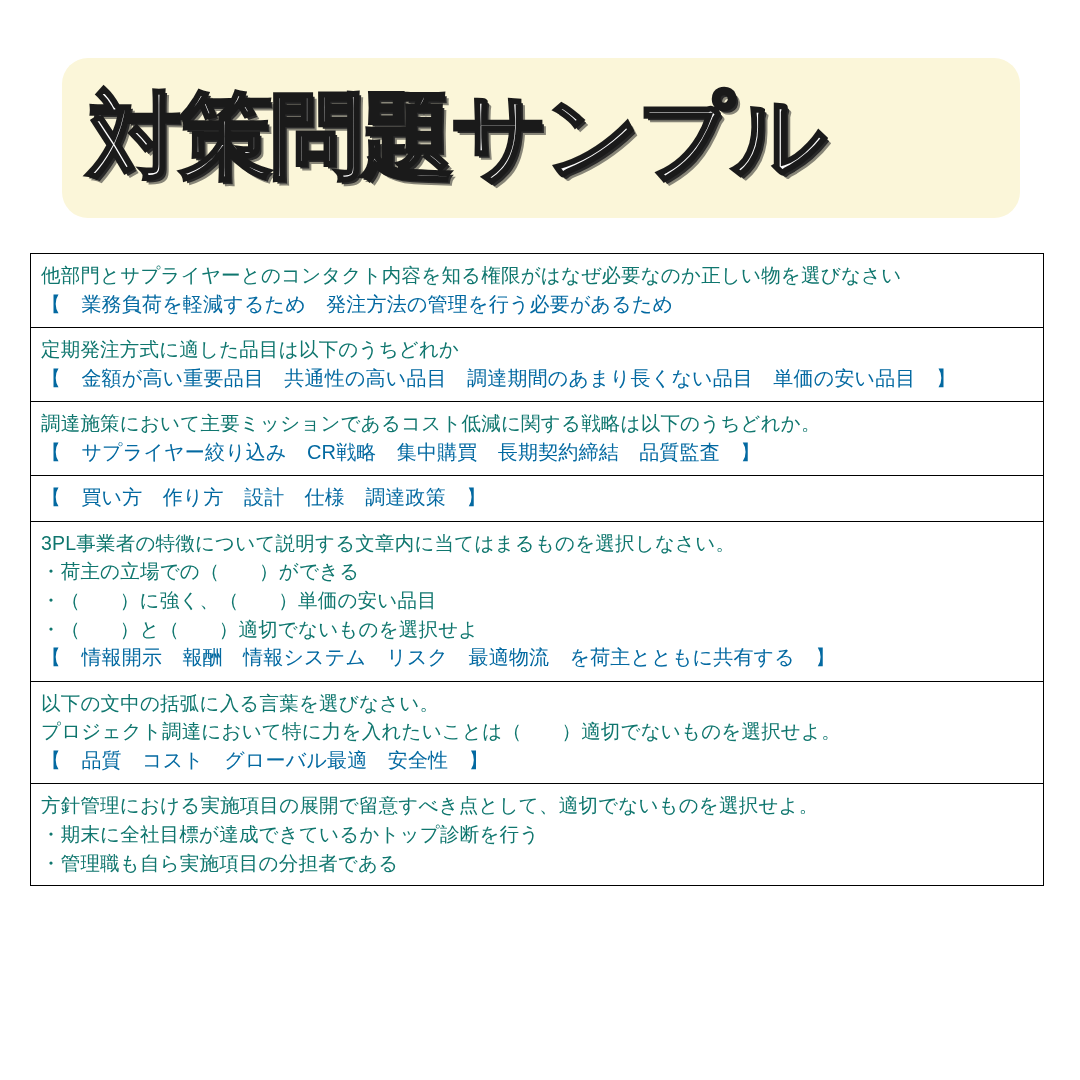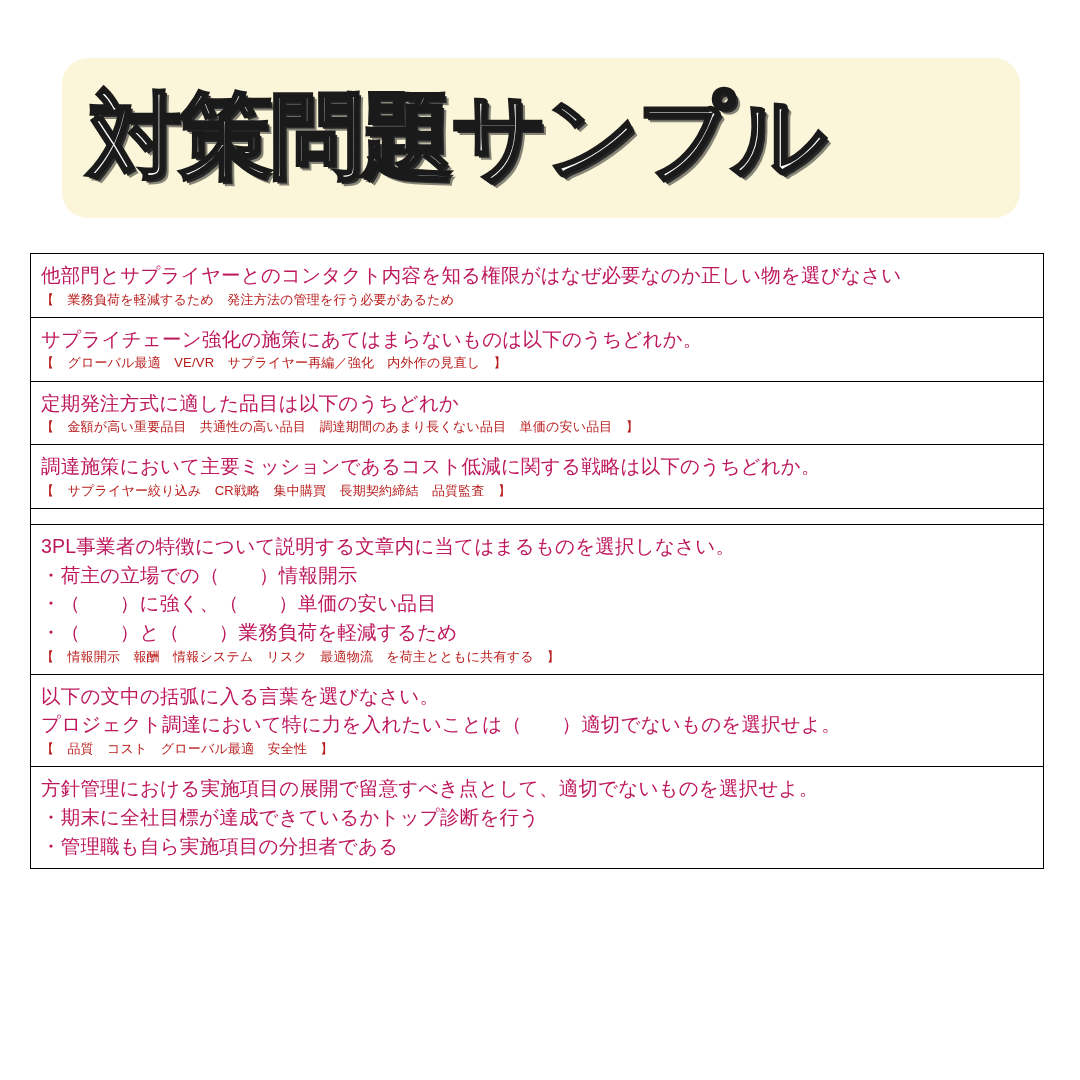--- a/index.html
+++ b/index.html
@@ -60,28 +60,28 @@
     background: #fff;
   }
   .q-row {
     border-bottom: 1px solid #000;
     padding: 7px 10px 8px 10px;
     box-sizing: border-box;
   }
   .q-line {
     font-size: 19.5px;
     line-height: 1.47;
-    color: #be185d;
+    color: #0f766e;
     white-space: pre;
     letter-spacing: 0.2px;
   }
   .q-choices {
-    font-size: 13px;
+    font-size: 20px;
     line-height: 1.47;
-    color: #b91c1c;
+    color: #0369a1;
     white-space: pre;
     letter-spacing: 0.2px;
   }
   .clip-mask {
     position: absolute;
     left: 0;
     top: 890px;
     width: 1080px;
     height: 190px;
     background: #ffffff;
@@ -94,38 +94,35 @@
 
   <div class="title-banner"></div>
   <div class="title-text">対策問題サンプル</div>
 
   <div class="q-table">
     <div class="q-row">
       <div class="q-line">他部門とサプライヤーとのコンタクト内容を知る権限がはなぜ必要なのか正しい物を選びなさい</div>
       <div class="q-choices">【　業務負荷を軽減するため　発注方法の管理を行う必要があるため</div>
     </div>
     <div class="q-row">
-      <div class="q-line">サプライチェーン強化の施策にあてはまらないものは以下のうちどれか。</div>
-      <div class="q-choices">【　グローバル最適　VE/VR　サプライヤー再編／強化　内外作の見直し　】</div>
-    </div>
-    <div class="q-row">
       <div class="q-line">定期発注方式に適した品目は以下のうちどれか</div>
       <div class="q-choices">【　金額が高い重要品目　共通性の高い品目　調達期間のあまり長くない品目　単価の安い品目　】</div>
     </div>
     <div class="q-row">
       <div class="q-line">調達施策において主要ミッションであるコスト低減に関する戦略は以下のうちどれか。</div>
       <div class="q-choices">【　サプライヤー絞り込み　CR戦略　集中購買　長期契約締結　品質監査　】</div>
     </div>
     <div class="q-row">
+      <div class="q-choices">【　買い方　作り方　設計　仕様　調達政策　】</div>
     </div>
     <div class="q-row">
       <div class="q-line">3PL事業者の特徴について説明する文章内に当てはまるものを選択しなさい。</div>
-      <div class="q-line">・荷主の立場での（　　）情報開示</div>
+      <div class="q-line">・荷主の立場での（　　）ができる</div>
       <div class="q-line">・（　　）に強く、（　　）単価の安い品目</div>
-      <div class="q-line">・（　　）と（　　）業務負荷を軽減するため</div>
+      <div class="q-line">・（　　）と（　　）適切でないものを選択せよ</div>
       <div class="q-choices">【　情報開示　報酬　情報システム　リスク　最適物流　を荷主とともに共有する　】</div>
     </div>
     <div class="q-row">
       <div class="q-line">以下の文中の括弧に入る言葉を選びなさい。</div>
       <div class="q-line">プロジェクト調達において特に力を入れたいことは（　　）適切でないものを選択せよ。</div>
       <div class="q-choices">【　品質　コスト　グローバル最適　安全性　】</div>
     </div>
     <div class="q-row">
       <div class="q-line">方針管理における実施項目の展開で留意すべき点として、適切でないものを選択せよ。</div>
       <div class="q-line">・期末に全社目標が達成できているかトップ診断を行う</div>

